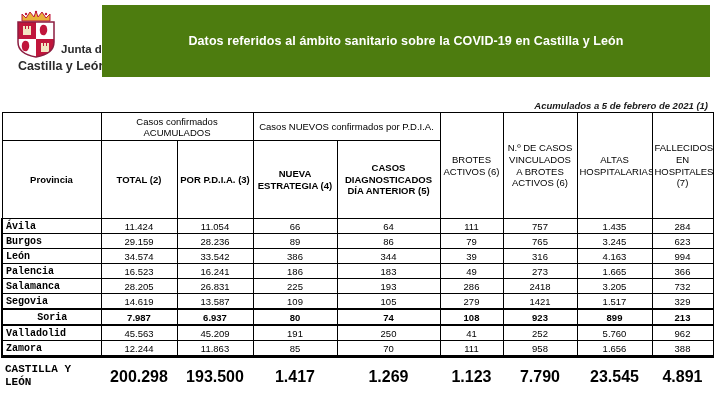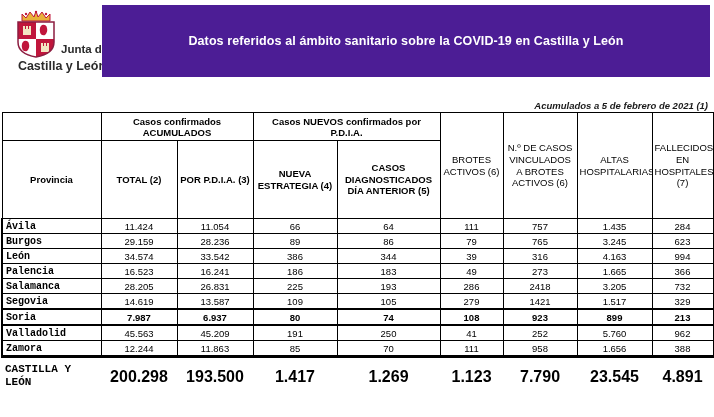--- a/index.html
+++ b/index.html
@@ -29,33 +29,33 @@
 
   
   table.data-table {
     position:absolute; left:1px; top:112px; width:711px;
     border-collapse:collapse; table-layout:fixed;
   }
   .data-table th, .data-table td {
     border:1px solid #000; padding:0 2px; text-align:center; vertical-align:middle;
     font-size:9.5px; overflow:hidden;
   }
-  .group-h { height:27px; font-weight:bold; font-size:10px; }
+  .group-h { height:27px; font-weight:normal; font-size:10px; }
   .span-h  { font-weight:normal; font-size:10px; border-bottom:2px solid #000; line-height:1.25; }
   .sub-h   { height:77px; font-weight:bold; font-size:10px; border-bottom:2px solid #000; line-height:1.25; }
   .empty-cell { border:none; background:#fff; }
   .prov-h { border-top:3px solid #000; border-left:2px solid #000; }
 
   .data-table tbody td { height:14px; line-height:13px; }
   td.prov {
     text-align:left; padding-left:3px; font-weight:bold; font-size:10px;
     border-left:2px solid #000;
     font-family:Liberation Mono, monospace;
   }
-  tr.soria td { font-weight:bold; border-top:2px solid #000; border-bottom:2px solid #000; }
+  tr.soria td { font-weight:bold; border-top:2px solid #000; border-bottom:2px solid #000;text-align:center; }
   tr.last td  { border-bottom:3px solid #000; }
 
   tr.total td { border:none; font-weight:bold; font-size:16px; height:28px;
                 vertical-align:middle; padding-top:4px; }
   tr.total td.prov { font-size:11px; border:none; }
 </style>
 </head>
 <body>
 
 <div class="logo">
@@ -92,21 +92,21 @@
           <rect x="33" y="35" width="2" height="3" fill="#f3e6c3"></rect>
         </g>
         <path d="M4,14 H40 V34 Q40,46 22,49 Q4,46 4,34 Z" fill="none" stroke="#8c1d40" stroke-width="1.5"></path>
       </svg>
     </span>
     <span class="logo-junta">Junta de</span>
   </div>
   <div class="logo-cyl">Castilla y León</div>
 </div>
 
-<div class="banner" style="background:#4c1d95;">
+<div class="banner" style="background:#4d7c0f;">
   <span class="banner-title">Datos referidos al ámbito sanitario sobre la COVID-19 en Castilla y León</span>
 </div>
 
 <div class="subtitle">Acumulados a 5 de febrero de 2021 (1)</div>
 
 <table class="data-table">
   <colgroup>
     <col style="width:99px">
       <col style="width:76px">
       <col style="width:76px">

